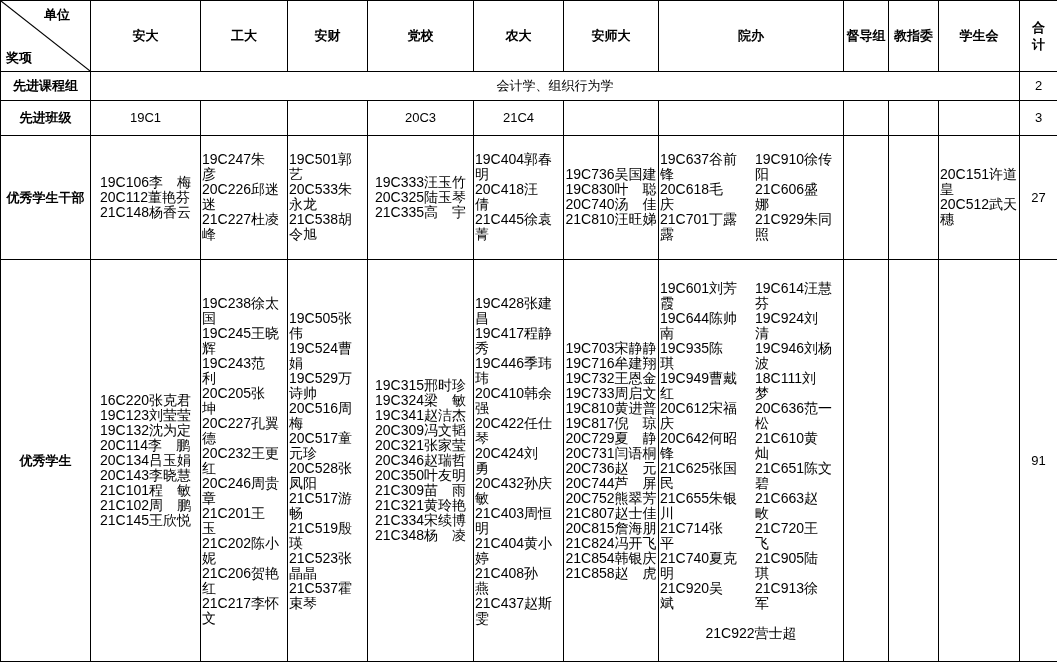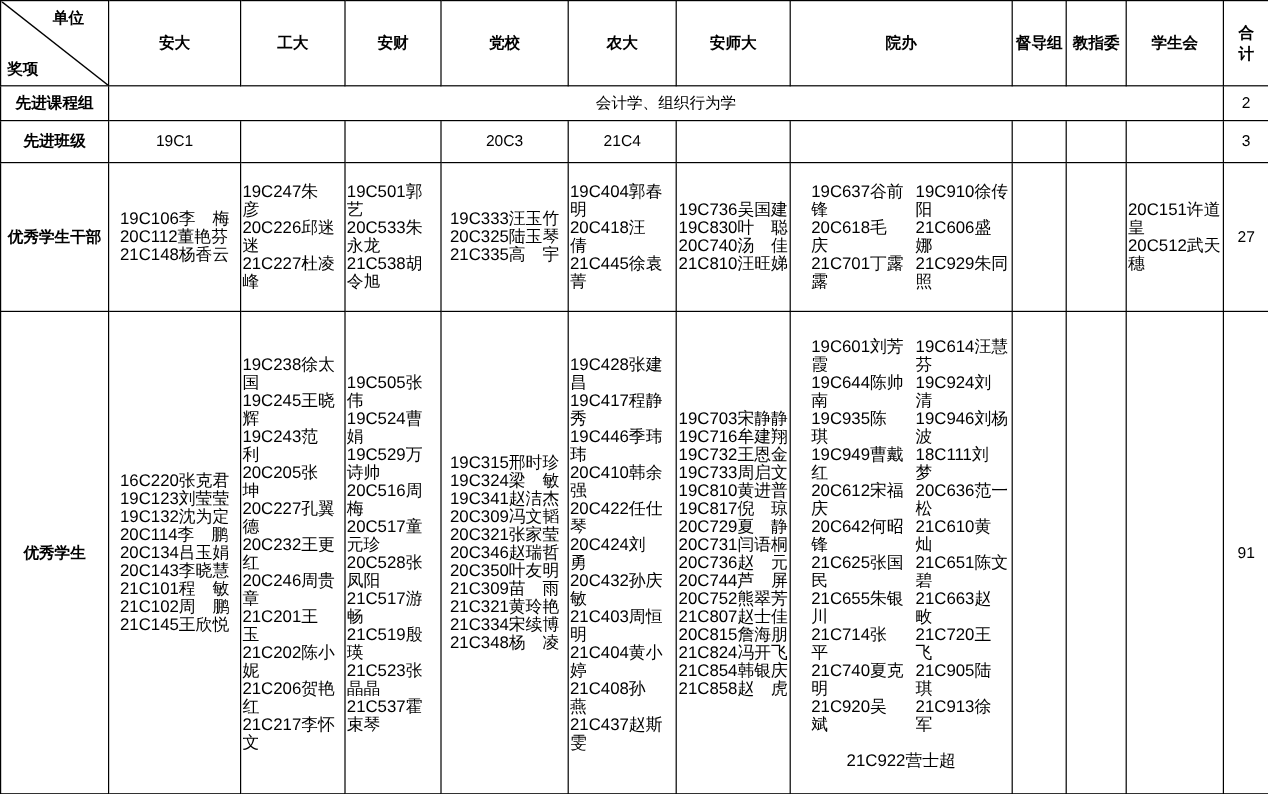--- a/index.html
+++ b/index.html
@@ -16,21 +16,21 @@
     padding:0 2px;
     white-space:pre-line;
     overflow:hidden;
     font-size:13px; line-height:17px;
     font-weight:normal;
   }
   th { font-weight:bold; font-size:13px; }
   td.rlabel { font-weight:bold; font-size:13px; }
   td.list { font-size:14px; line-height:15px; padding:0 1px; }
   td.list .block { display:inline-block; text-align:left; }
-  .two-col { display:flex; justify-content:center; gap:8px;margin-left:16px; }
+  .two-col { display:flex; justify-content:center; gap:8px; }
   .two-col .block { text-align:left; }
   .center-line { }
   th.corner { position:relative; padding:0; }
   th.corner svg { position:absolute; left:0; top:0; width:100%; height:100%; }
   th.corner .unit { position:absolute; top:5px; right:20px; }
   th.corner .award { position:absolute; bottom:5px; left:5px;font-family:Liberation Serif, serif; }
   tr.h-hdr  { height:57px; }
   tr.h-s    { height:28px; }
   tr.h-m    { height:34px; }
   tr.h-tch  { height:43px; }

